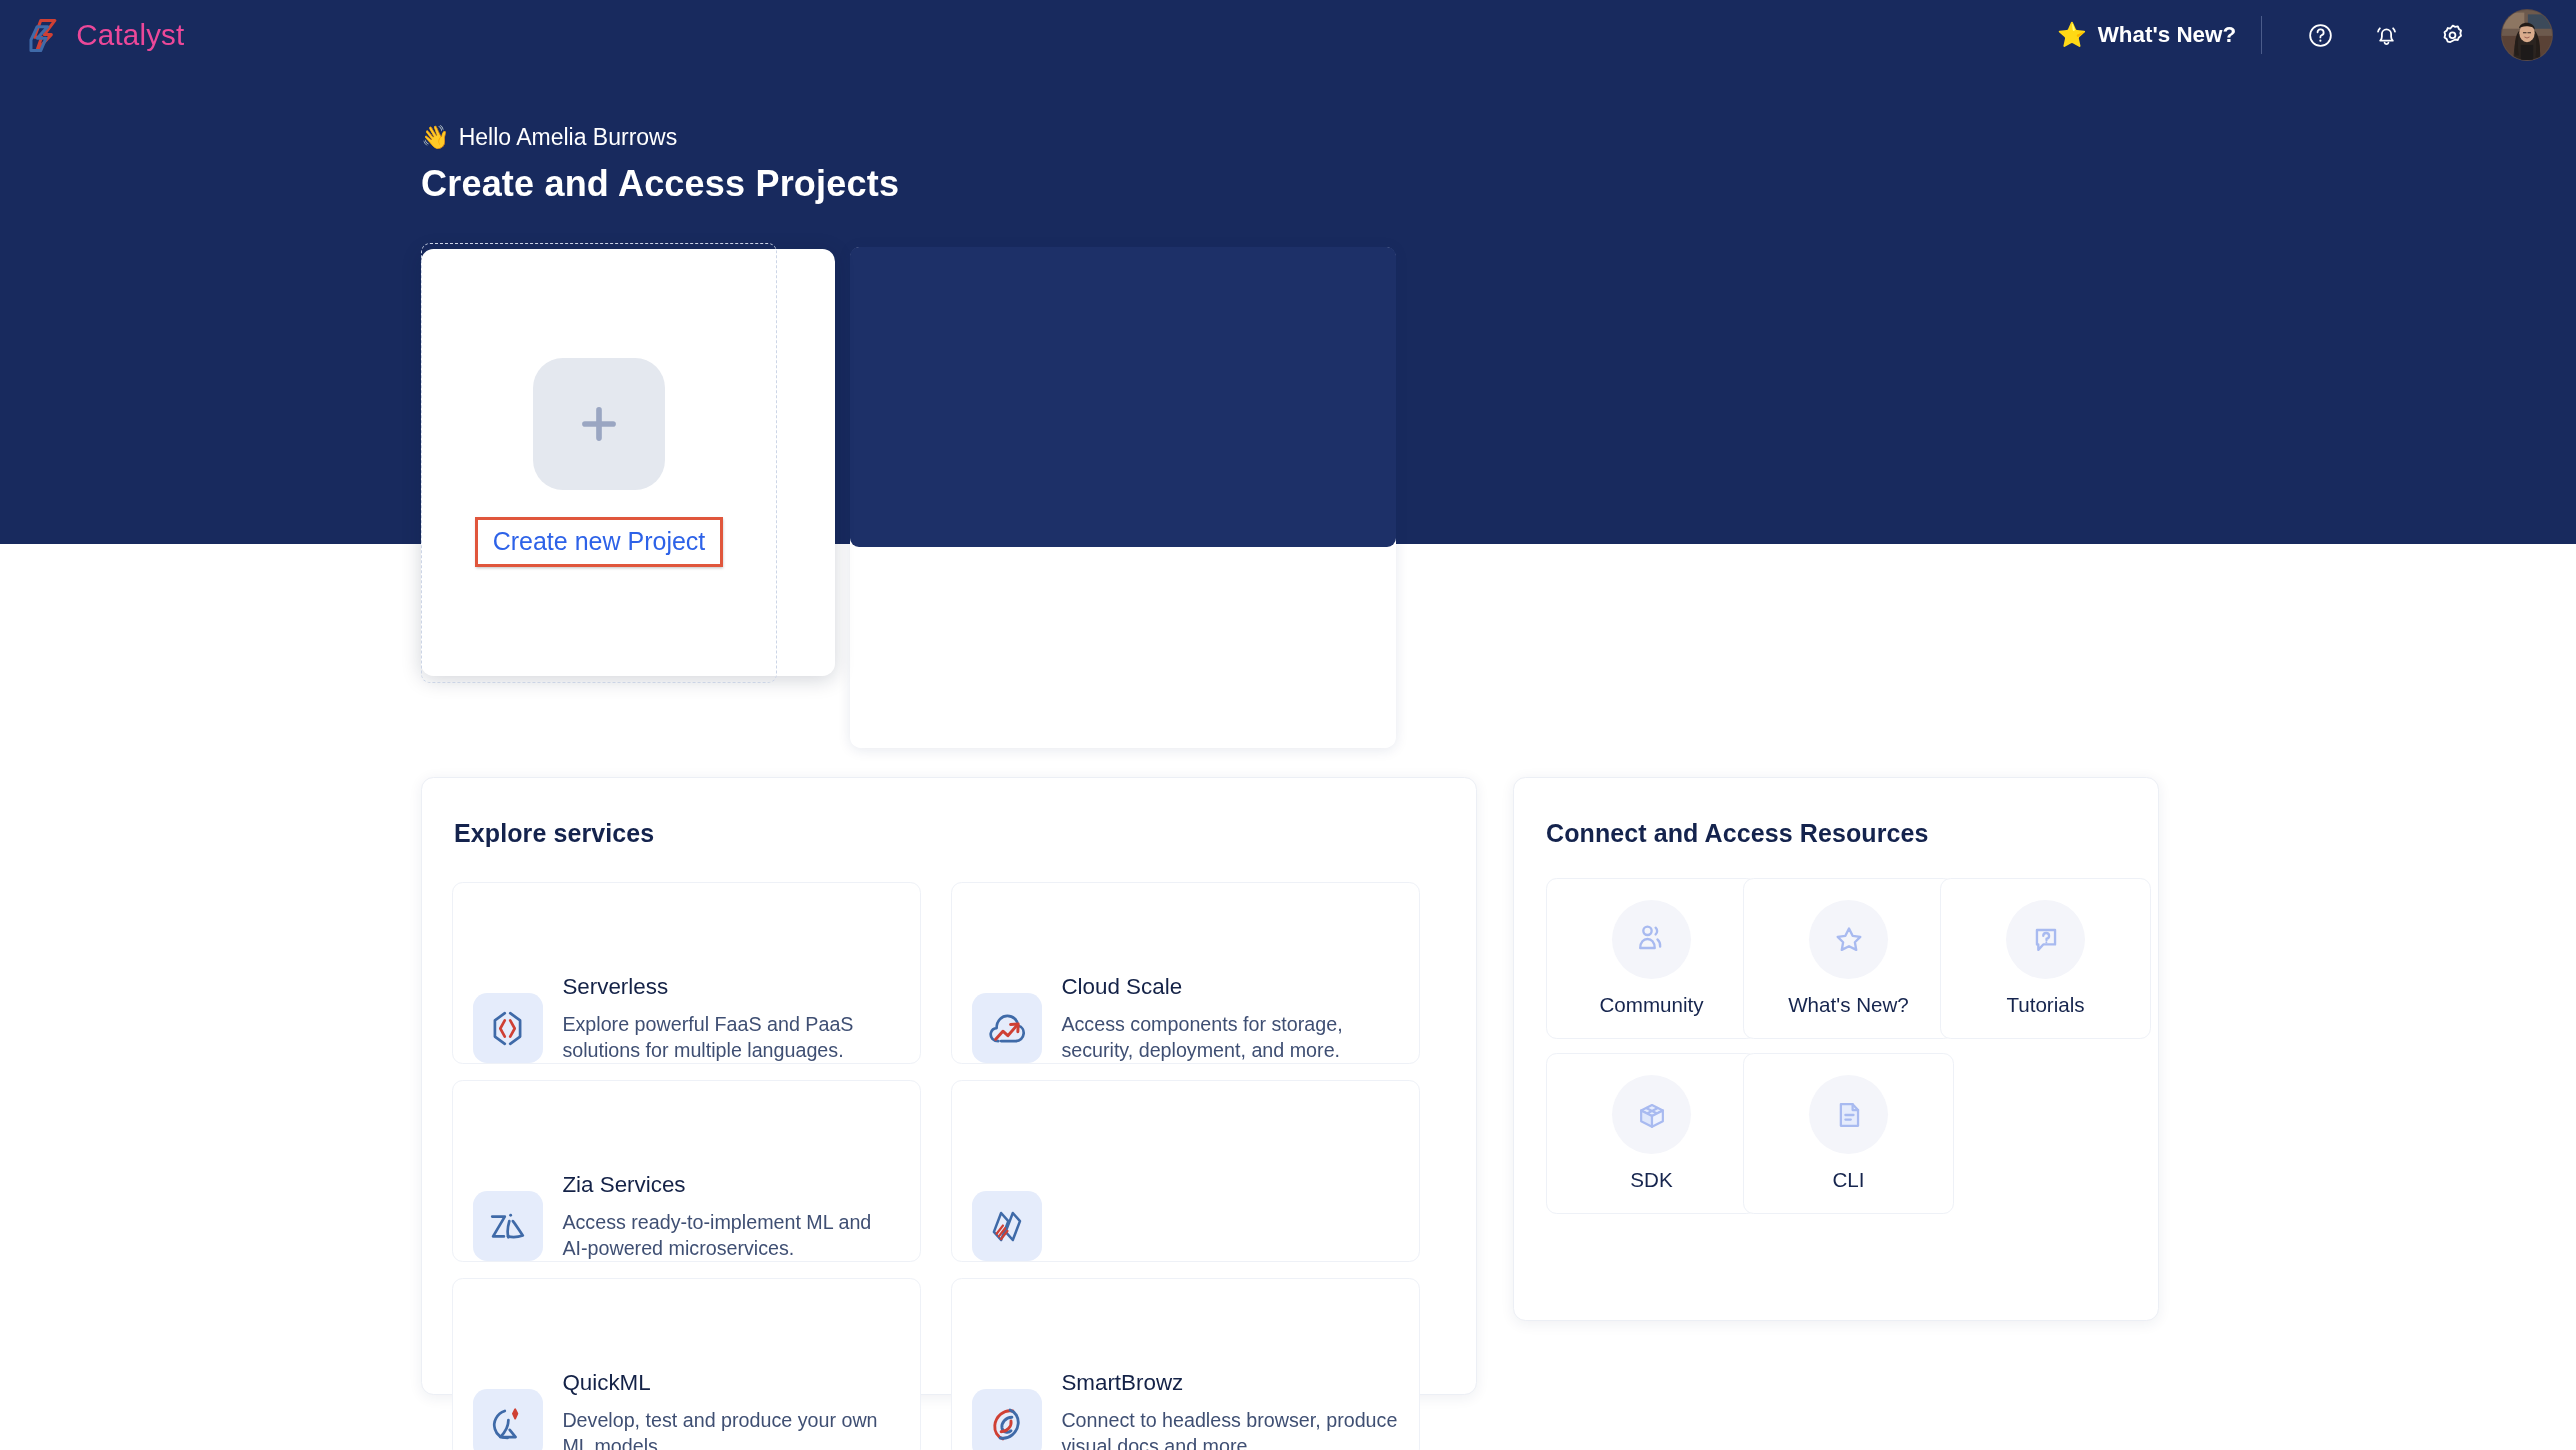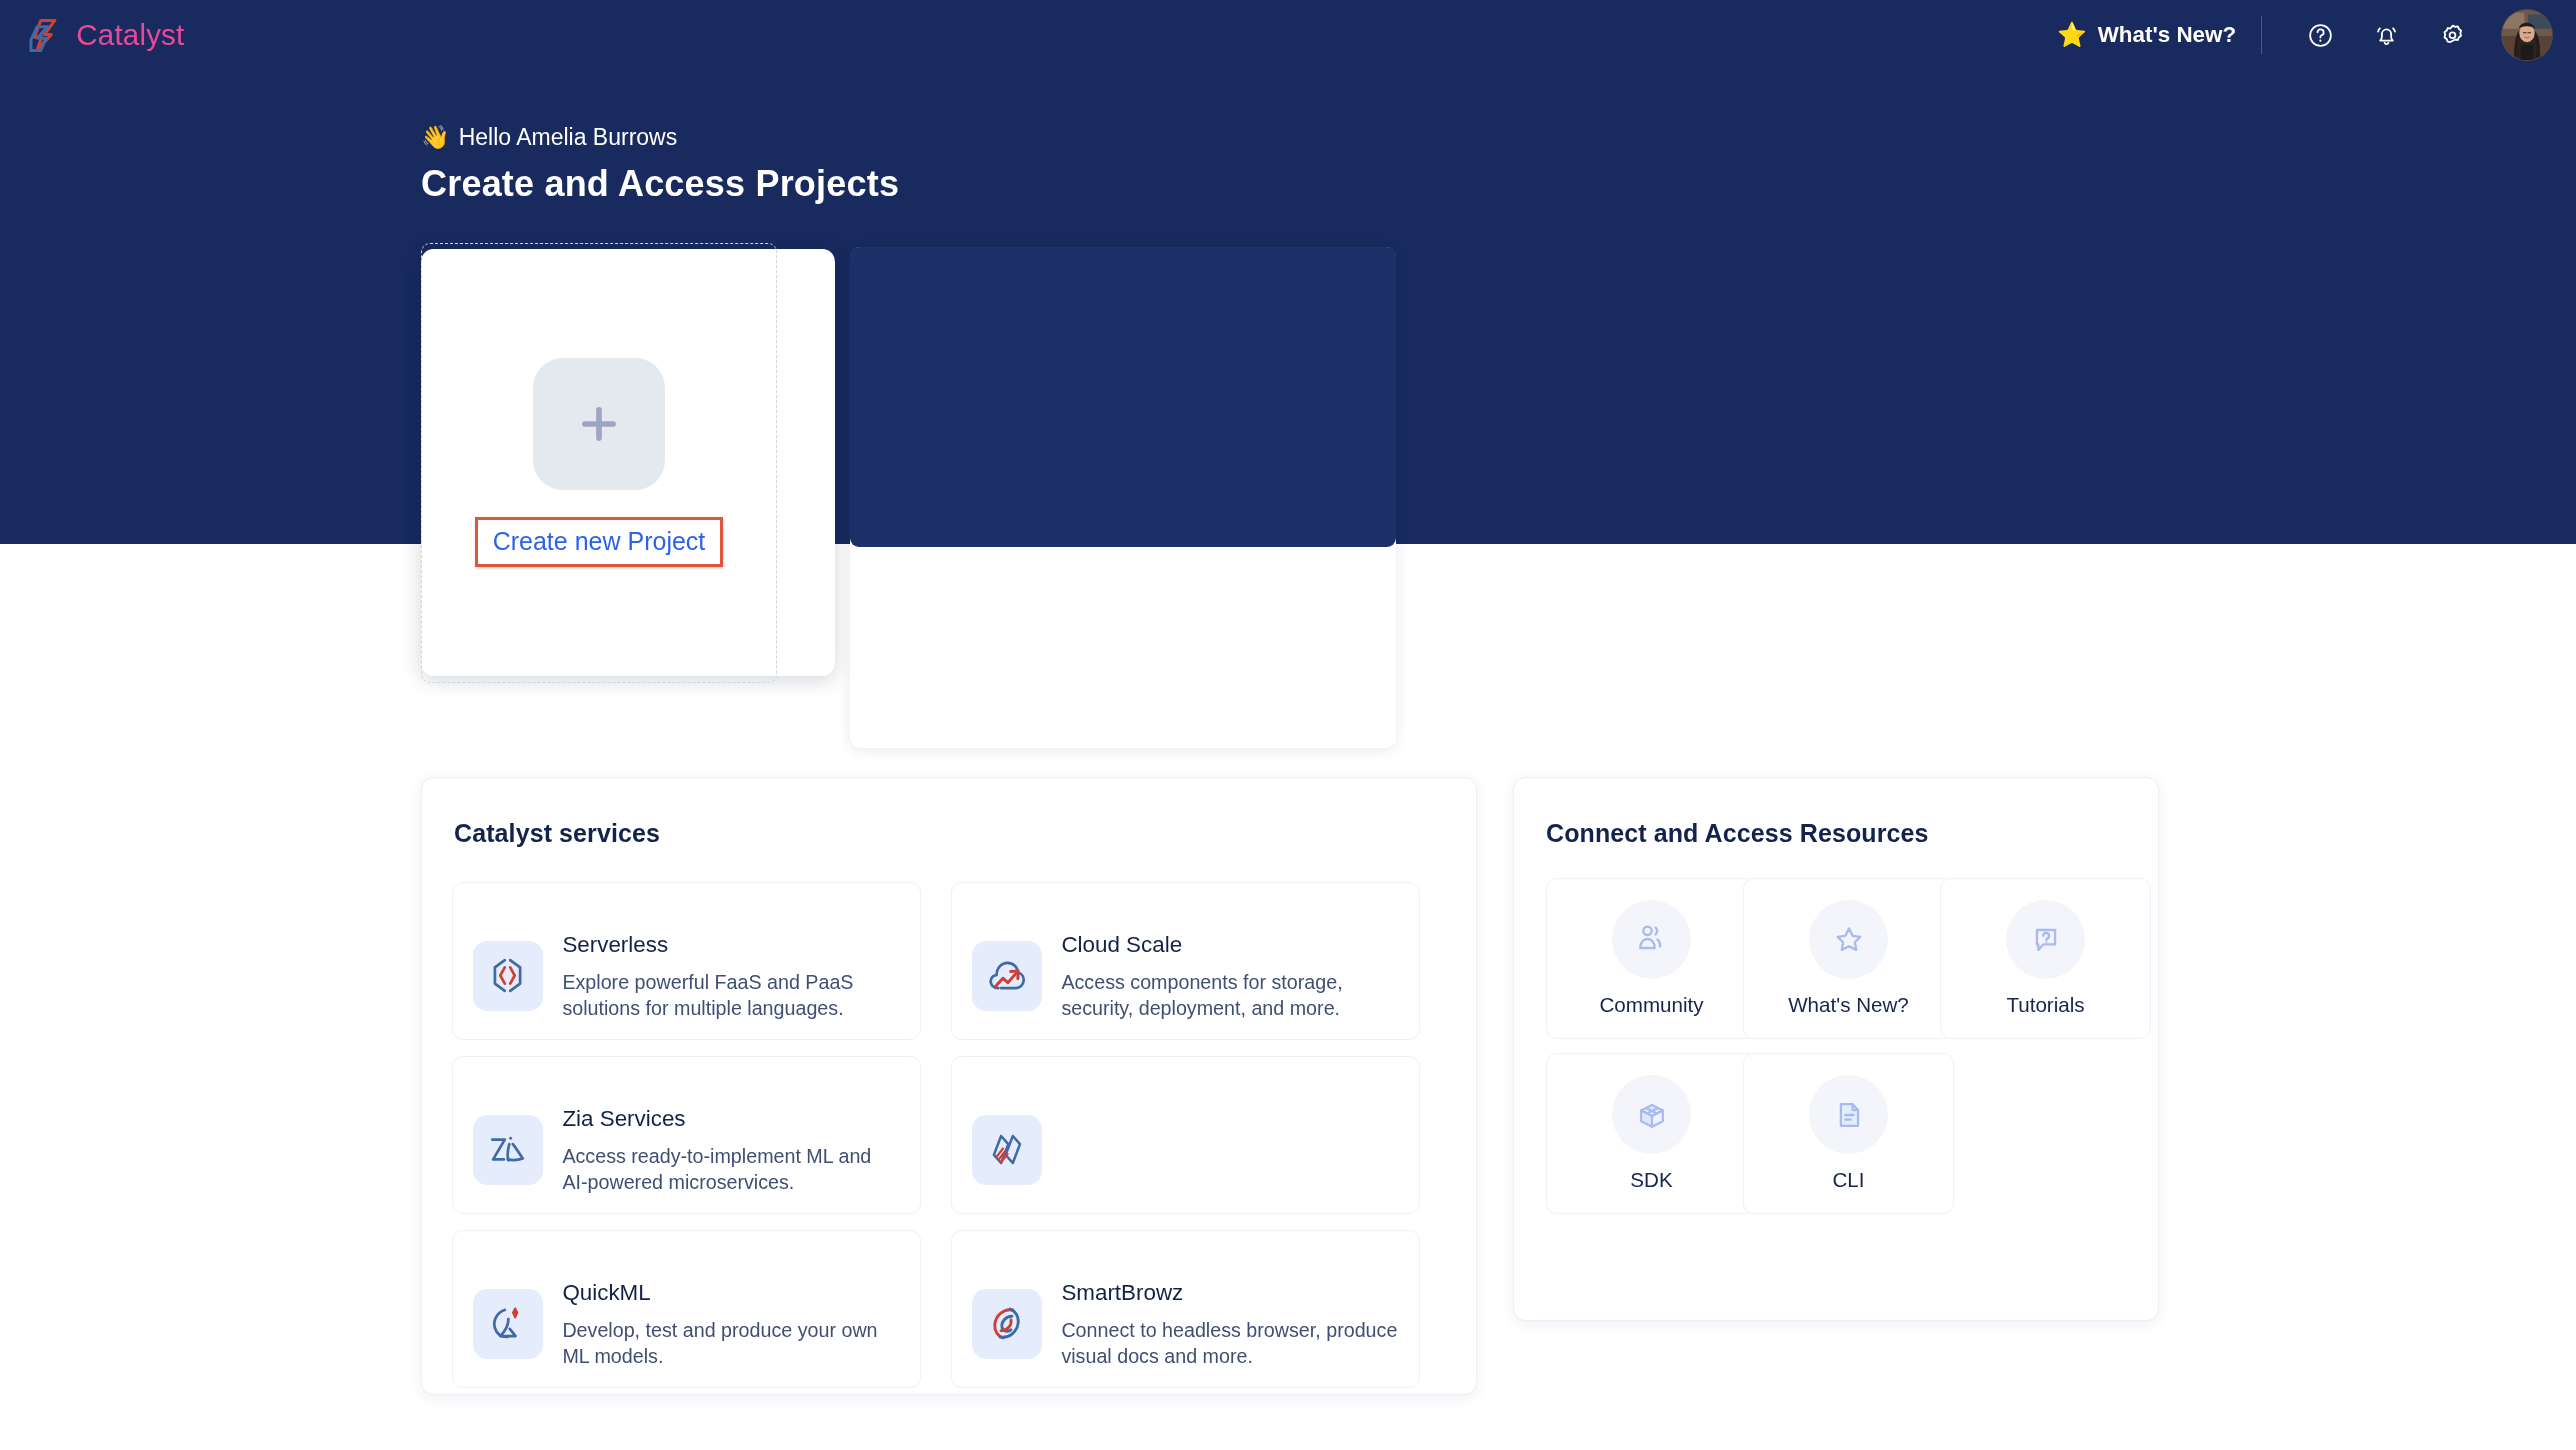--- a/index.html
+++ b/index.html
@@ -134,24 +134,24 @@
     font-size: 25px; font-weight: 700; color: #14234d; letter-spacing: 0.1px;
   }
 
   
   .svc-grid {
     position: absolute; left: 30px; top: 104px;
     display: grid; grid-template-columns: 469px 469px;
     column-gap: 30px; row-gap: 16px;
   }
   .svc-tile {
-    width: 469px; height: 158px;
+    width: 469px; height: 182px;
     border: 0.9px solid #eef1f7;
     border-radius: 10.7px;
-    display: flex; align-items: center;
+    display: flex; align-items: flex-end;
     padding: 29px 19.7px 0 19.7px;
     gap: 19.7px;
     background: #ffffff;
   }
   .svc-icon {
     width: 70px; height: 70px; flex: none;
     background: #e5ecfb; border-radius: 14.3px;
     display: flex; align-items: center; justify-content: center;
   }
   .svc-icon svg { width: 45px; height: 45px; display: block; }
@@ -269,21 +269,21 @@
         <path d="M12 5.5v13M5.5 12h13"></path>
       </svg>
     </div>
     <div class="create-link-box">
       <span class="create-link">Create new Project</span>
     </div>
   </div>
 </div>
 
 <div class="panel panel-explore">
-  <div class="panel-title">Catalyst services</div>
+  <div class="panel-title">Explore services</div>
   <div class="svc-grid">
 
     <div class="svc-tile">
       <div class="svc-icon">
         <svg viewBox="0 0 50 50" fill="none" stroke-linecap="round" stroke-linejoin="round">
           <path d="M22 8 L11 16 L11 34 L22 42" stroke="#3f6aa8" stroke-width="3"></path>
           <path d="M28 8 L39 16 L39 34 L28 42" stroke="#3f6aa8" stroke-width="3"></path>
           <path d="M22 16 L17 25 L22 34" stroke="#cf4034" stroke-width="3"></path>
           <path d="M28 16 L33 25 L28 34" stroke="#cf4034" stroke-width="3"></path>
         </svg>

